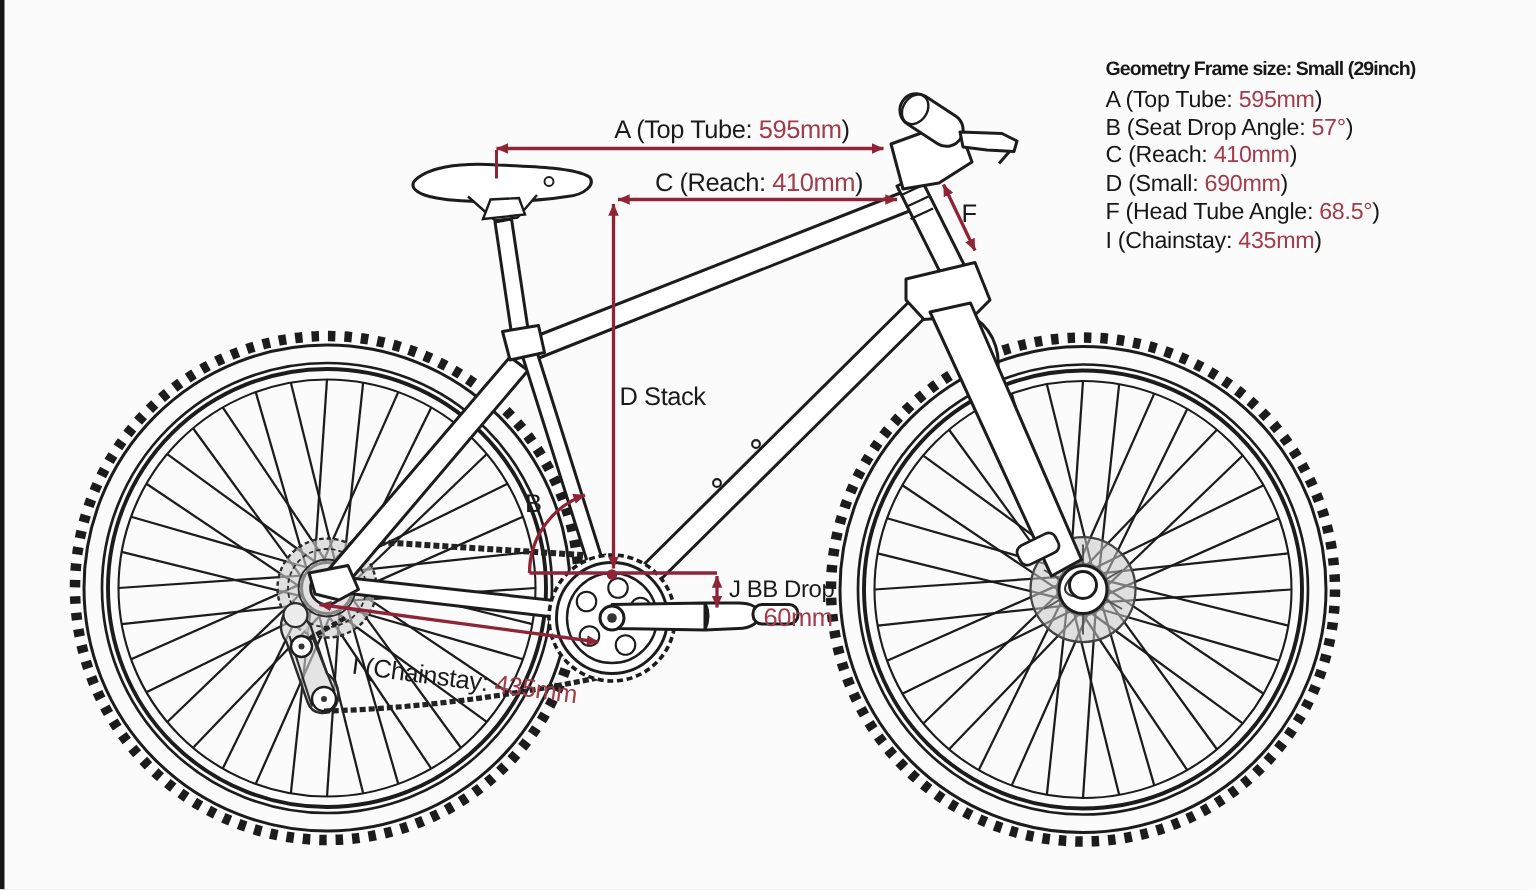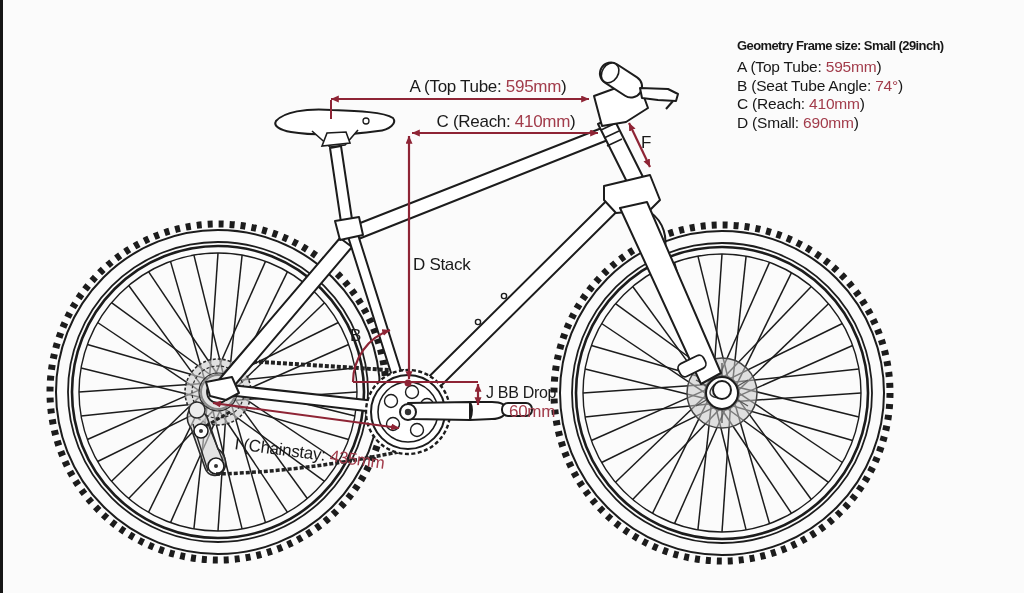--- a/index.html
+++ b/index.html
@@ -260,17 +260,19 @@
 
     <text class="lab-sm" x="486" y="398">J BB Drop</text>
     <text class="lab val" x="509" y="417">60mm</text>
 
     <text class="lab" transform="translate(234,449) rotate(7.5)" x="0" y="0"><tspan>I (Chainstay: </tspan><tspan class="val">435mm</tspan></text>
   </svg>
 
   <div class="legend">
     <div class="legend-title">Geometry Frame size: Small (29inch)</div>
     <div class="legend-row"><span>A (Top Tube: </span><span class="red">595mm</span><span>)</span></div>
-    <div class="legend-row"><span>B (Seat Tube Angle: </span><span class="red">74°</span><span>)</span></div>
+    <div class="legend-row"><span>B (Seat Drop Angle: </span><span class="red">57°</span><span>)</span></div>
     <div class="legend-row"><span>C (Reach: </span><span class="red">410mm</span><span>)</span></div>
     <div class="legend-row"><span>D (Small: </span><span class="red">690mm</span><span>)</span></div>
+    <div class="legend-row"><span>F (Head Tube Angle: </span><span class="red">68.5°</span><span>)</span></div>
+    <div class="legend-row"><span>I (Chainstay: </span><span class="red">435mm</span><span>)</span></div>
   </div>
 </div>
 
 </body></html>

